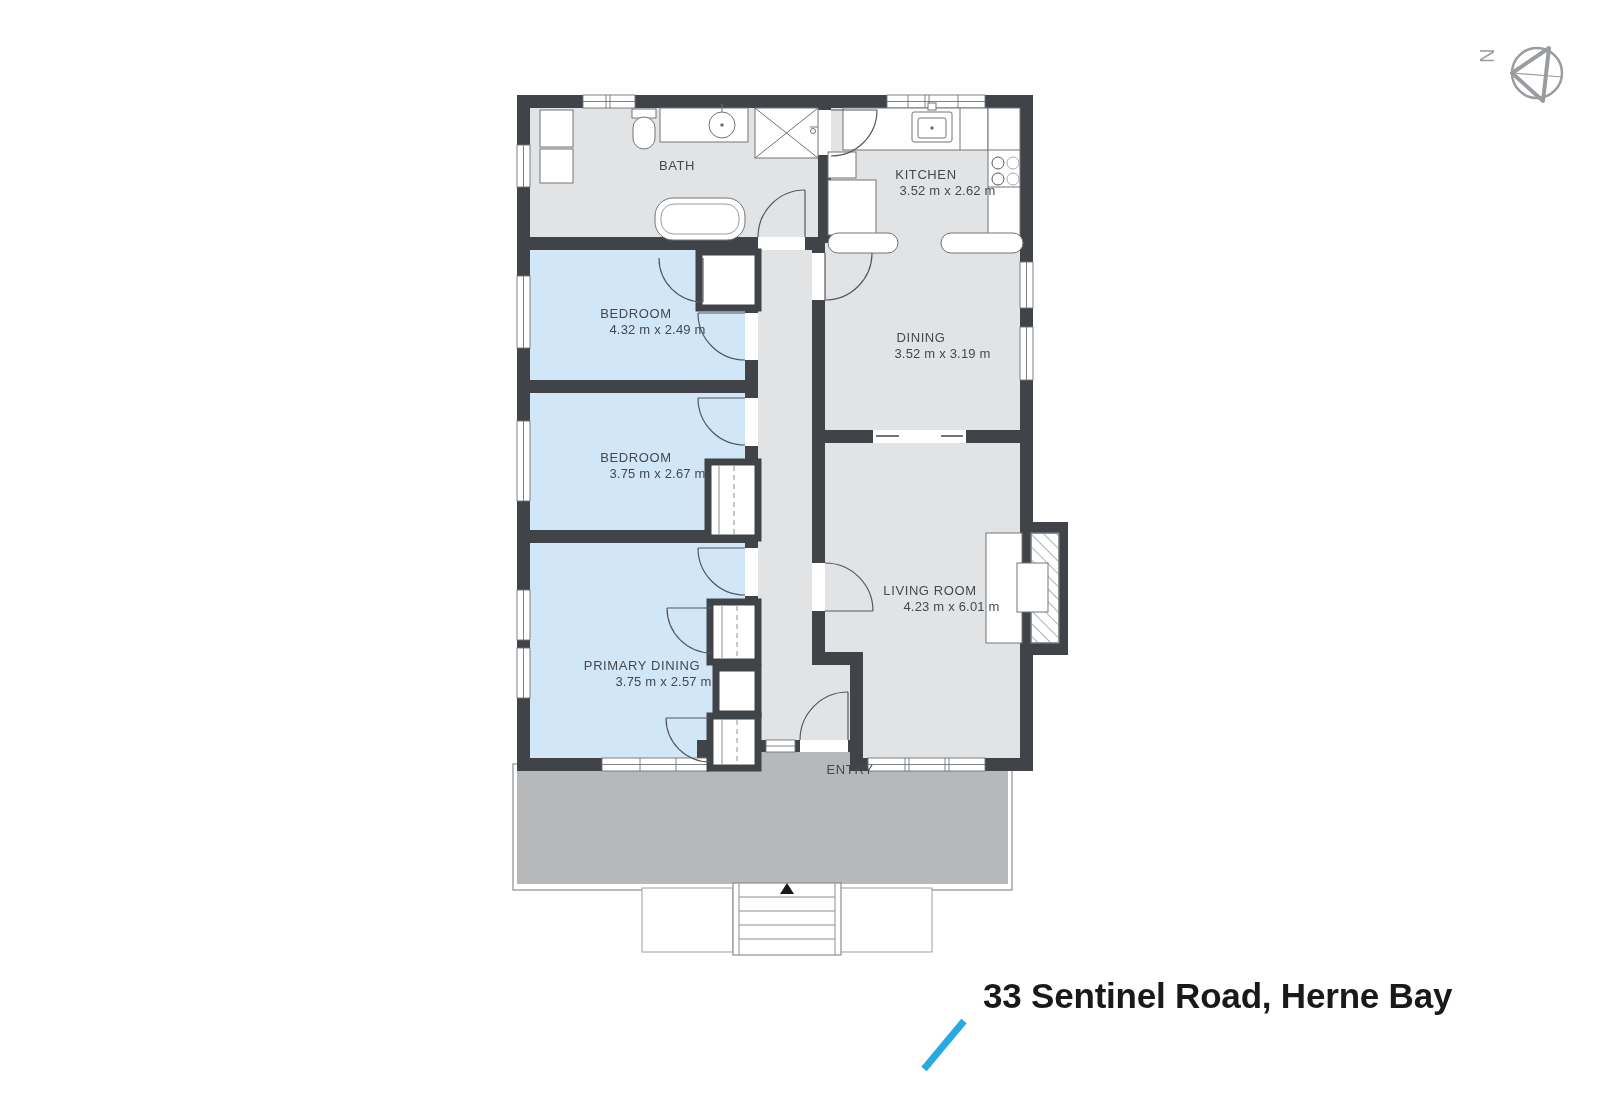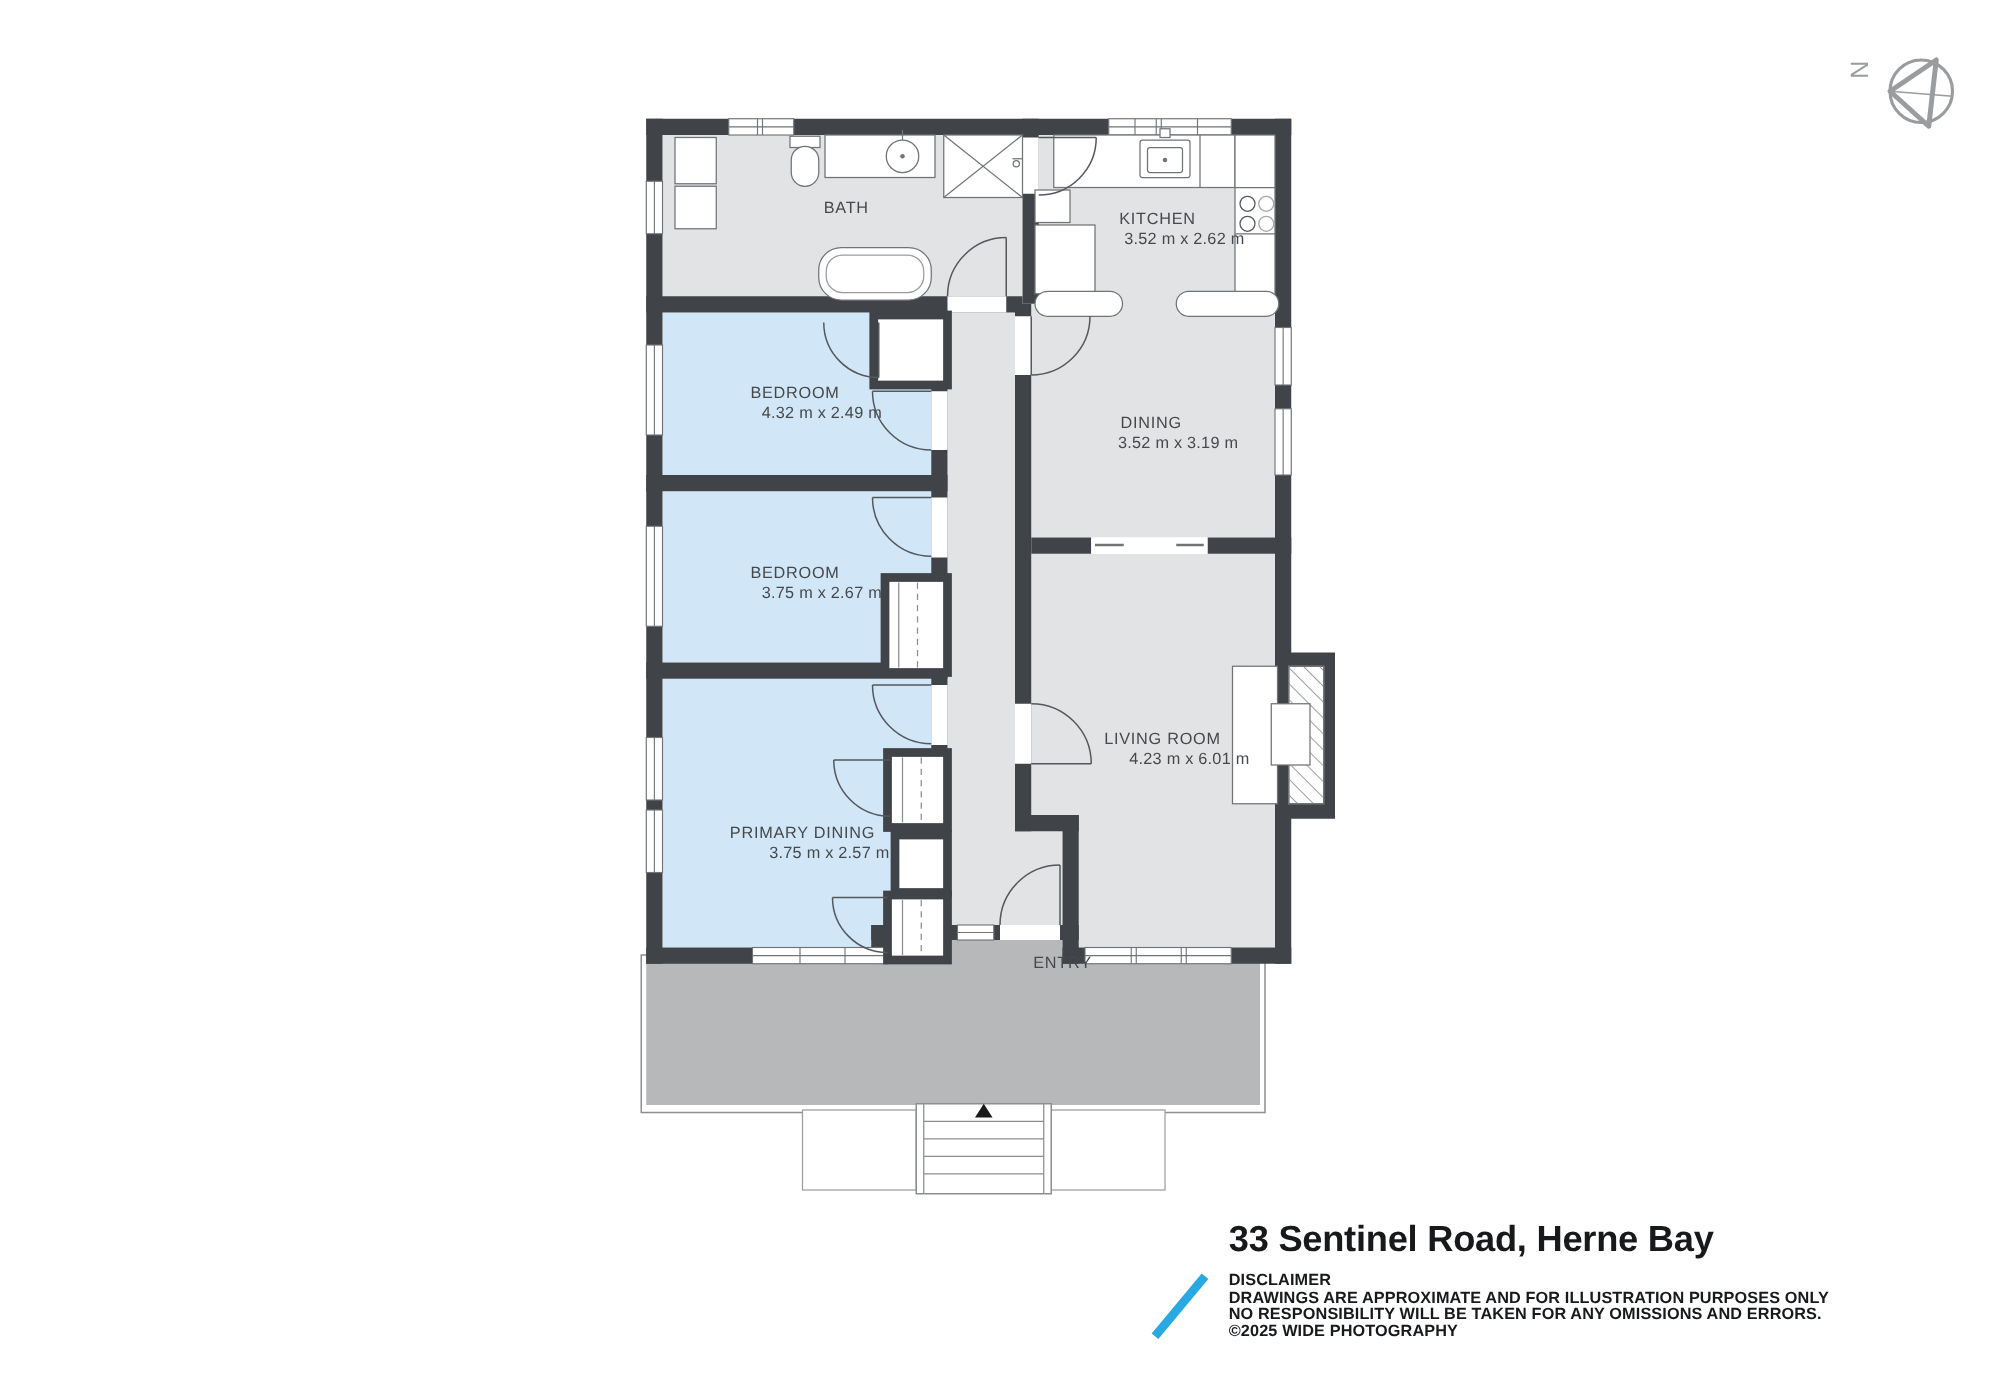--- a/index.html
+++ b/index.html
@@ -2,21 +2,21 @@
 <html><head>
 <meta charset="utf-8">
 <style>
   html,body{margin:0;padding:0;background:#fff;}
   .canvas{position:relative;width:1600px;height:1119px;background:#fff;overflow:hidden;
           font-family:"Liberation Sans","DejaVu Sans",sans-serif;}
   .plan-svg{position:absolute;left:0;top:0;}
   .room-label{position:absolute;transform:translate(-50%,-50%);text-align:center;
               color:#46494c;font-size:13px;letter-spacing:0.6px;line-height:16px;white-space:nowrap;}
   .room-label .rdims{letter-spacing:0.2px;padding-left:43px;}
-  .title{position:absolute;left:983px;top:976px;margin:0;font-size:29px;font-weight:bold;
+  .title{position:absolute;left:983px;top:976px;margin:0;font-size:35px;font-weight:bold;
          color:#17191b;letter-spacing:-0.2px;white-space:nowrap;}
   .disclaimer{position:absolute;left:983px;top:1017px;font-size:13px;font-weight:bold;
               color:#17191b;line-height:13.5px;letter-spacing:0.1px;white-space:nowrap;}
 </style>
 </head>
 <body>
 
 <div class="canvas">
 
   <svg class="plan-svg" width="1600" height="1119" viewBox="0 0 1600 1119">
@@ -292,20 +292,14 @@
     <div class="room-label" style="left:642px;top:674px">
       <div class="rname">PRIMARY DINING</div>
       <div class="rdims">3.75 m x 2.57 m</div>
     </div>
     <div class="room-label" style="left:850px;top:770px">
       <div class="rname">ENTRY</div>
     </div>
   </div>
 
   <h1 class="title">33 Sentinel Road, Herne Bay</h1>
-  <div class="disclaimer">
-    <div>DISCLAIMER</div>
-    <div>DRAWINGS ARE APPROXIMATE AND FOR ILLUSTRATION PURPOSES ONLY</div>
-    <div>NO RESPONSIBILITY WILL BE TAKEN FOR ANY OMISSIONS AND ERRORS.</div>
-    <div>©2025 WIDE PHOTOGRAPHY</div>
-  </div>
 
 </div>
 
 </body></html>

